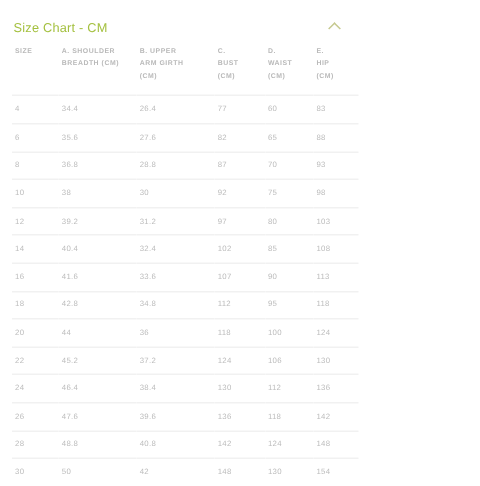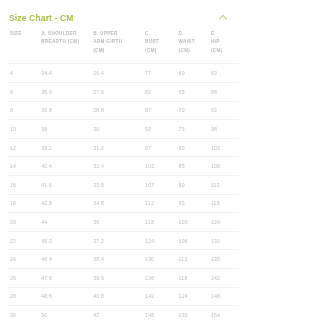--- a/index.html
+++ b/index.html
@@ -25,21 +25,21 @@
     align-items: center;
     justify-content: space-between;
     padding: 9px 10px 0 9px;
     box-sizing: border-box;
     height: 26px;
   }
   .panel-title {
     font-size: 8.5px;
     letter-spacing: 0.15px;
     color: #a4c03f;
-    font-weight: 700;
+    font-weight: 400;
     white-space: nowrap;
   }
   .chevron {
     width: 9px;
     height: 9px;
     position: relative;
     margin-right: 9px;
     flex: none;
   }
   .chevron::before {

